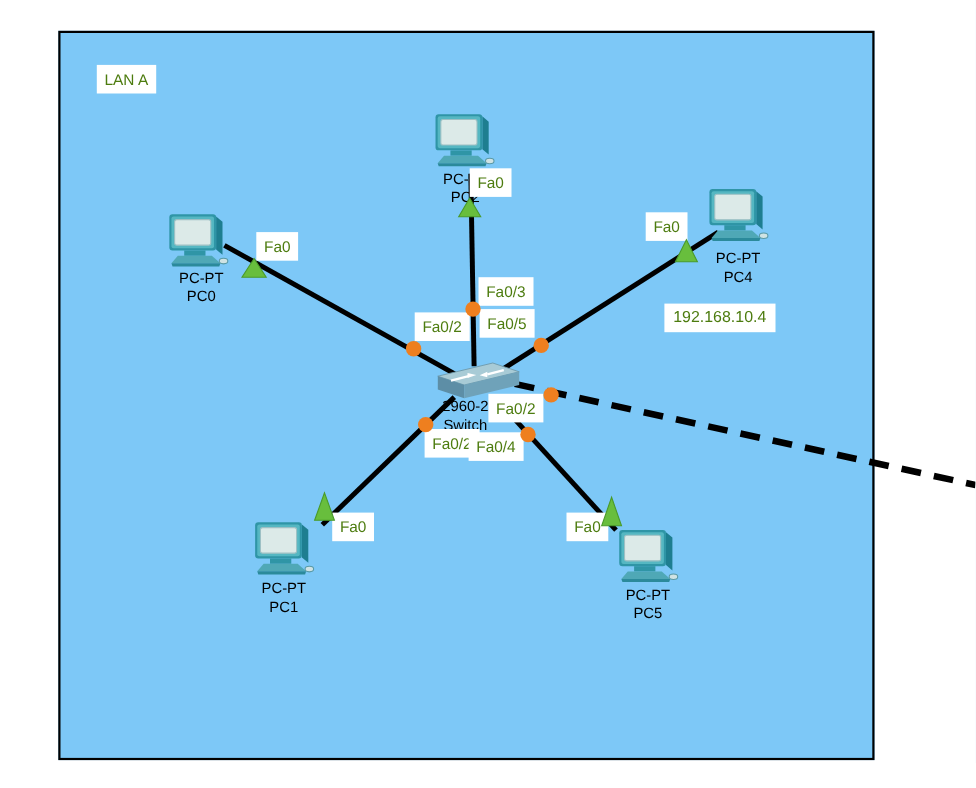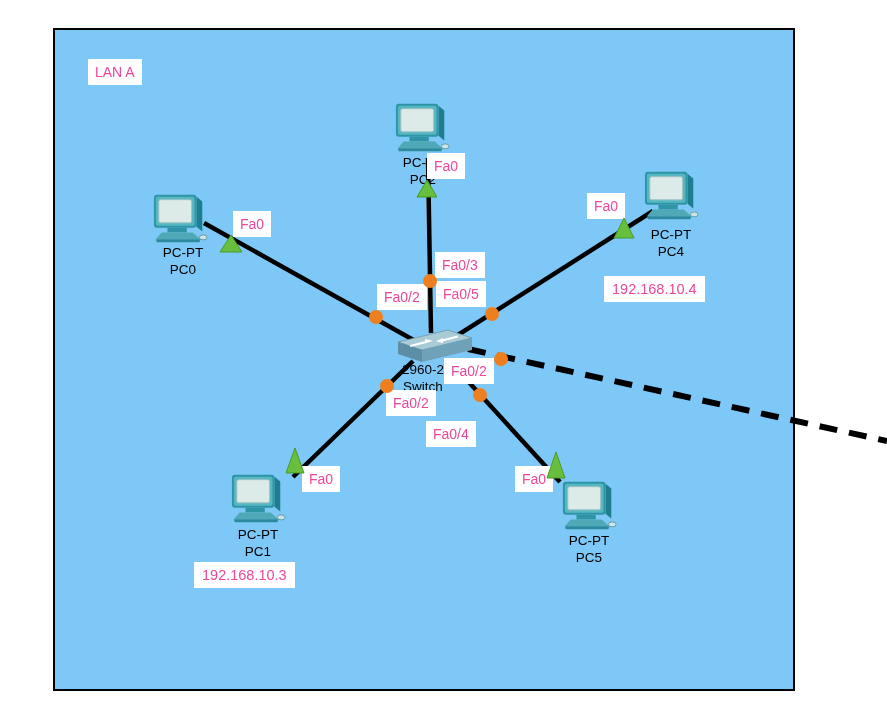--- a/index.html
+++ b/index.html
@@ -11,25 +11,25 @@
     position:absolute;left:53px;top:28px;width:742px;height:663px;
     background:#7dc8f7;border:2px solid #000;z-index:1;box-sizing:border-box;
   }
   svg.wires{position:absolute;left:0;top:0;z-index:2;}
   .device{position:absolute;z-index:3;}
   .dev-name{
     position:absolute;z-index:4;width:100px;text-align:center;
     font-size:13.5px;line-height:17px;white-space:pre-line;
   }
   .label{
-    position:absolute;z-index:5;background:#ffffff;color:#ec4899;
+    position:absolute;z-index:5;background:#ffffff;color:#4d7c0f;
     font-size:14px;line-height:18px;padding:4px 7px;white-space:nowrap;
   }
   .label.ip{font-size:14.5px;padding:4px 8px;}
-  .label.over{z-index:6;margin-top:28px;}
+  .label.over{z-index:6;}
   svg.indicators{position:absolute;left:0;top:0;z-index:7;}
 </style>
 </head>
 <body>
 
 <div class="canvas">
 
   <div class="lan-area"></div>
 
   <svg class="wires" width="887" height="716">
@@ -117,21 +117,20 @@
   <div class="dev-name" style="left:133px;top:244px"><span>PC-PT</span><br><span>PC0</span></div>
   <div class="dev-name" style="left:373px;top:154px"><span>PC-PT</span><br><span>PC2</span></div>
   <div class="dev-name" style="left:621px;top:226px"><span>PC-PT</span><br><span>PC4</span></div>
   <div class="dev-name" style="left:208px;top:526px"><span>PC-PT</span><br><span>PC1</span></div>
   <div class="dev-name" style="left:539px;top:532px"><span>PC-PT</span><br><span>PC5</span></div>
   <div class="dev-name" style="left:373px;top:361px"><span>2960-2</span><br><span>Switch</span></div>
 
   <div class="label" style="left:88px;top:59px">LAN A</div>
 
   <div class="label ip" style="left:604px;top:276px">192.168.10.4</div>
-  <div class="label ip" style="left:194px;top:562px">192.168.10.3</div>
 
   <div class="label" style="left:427px;top:153px">Fa0</div>
   <div class="label" style="left:233px;top:211px">Fa0</div>
   <div class="label" style="left:587px;top:193px">Fa0</div>
   <div class="label" style="left:302px;top:466px">Fa0</div>
   <div class="label" style="left:515px;top:466px">Fa0</div>
 
   <div class="label" style="left:435px;top:252px">Fa0/3</div>
   <div class="label" style="left:377px;top:284px">Fa0/2</div>
   <div class="label" style="left:436px;top:281px">Fa0/5</div>

